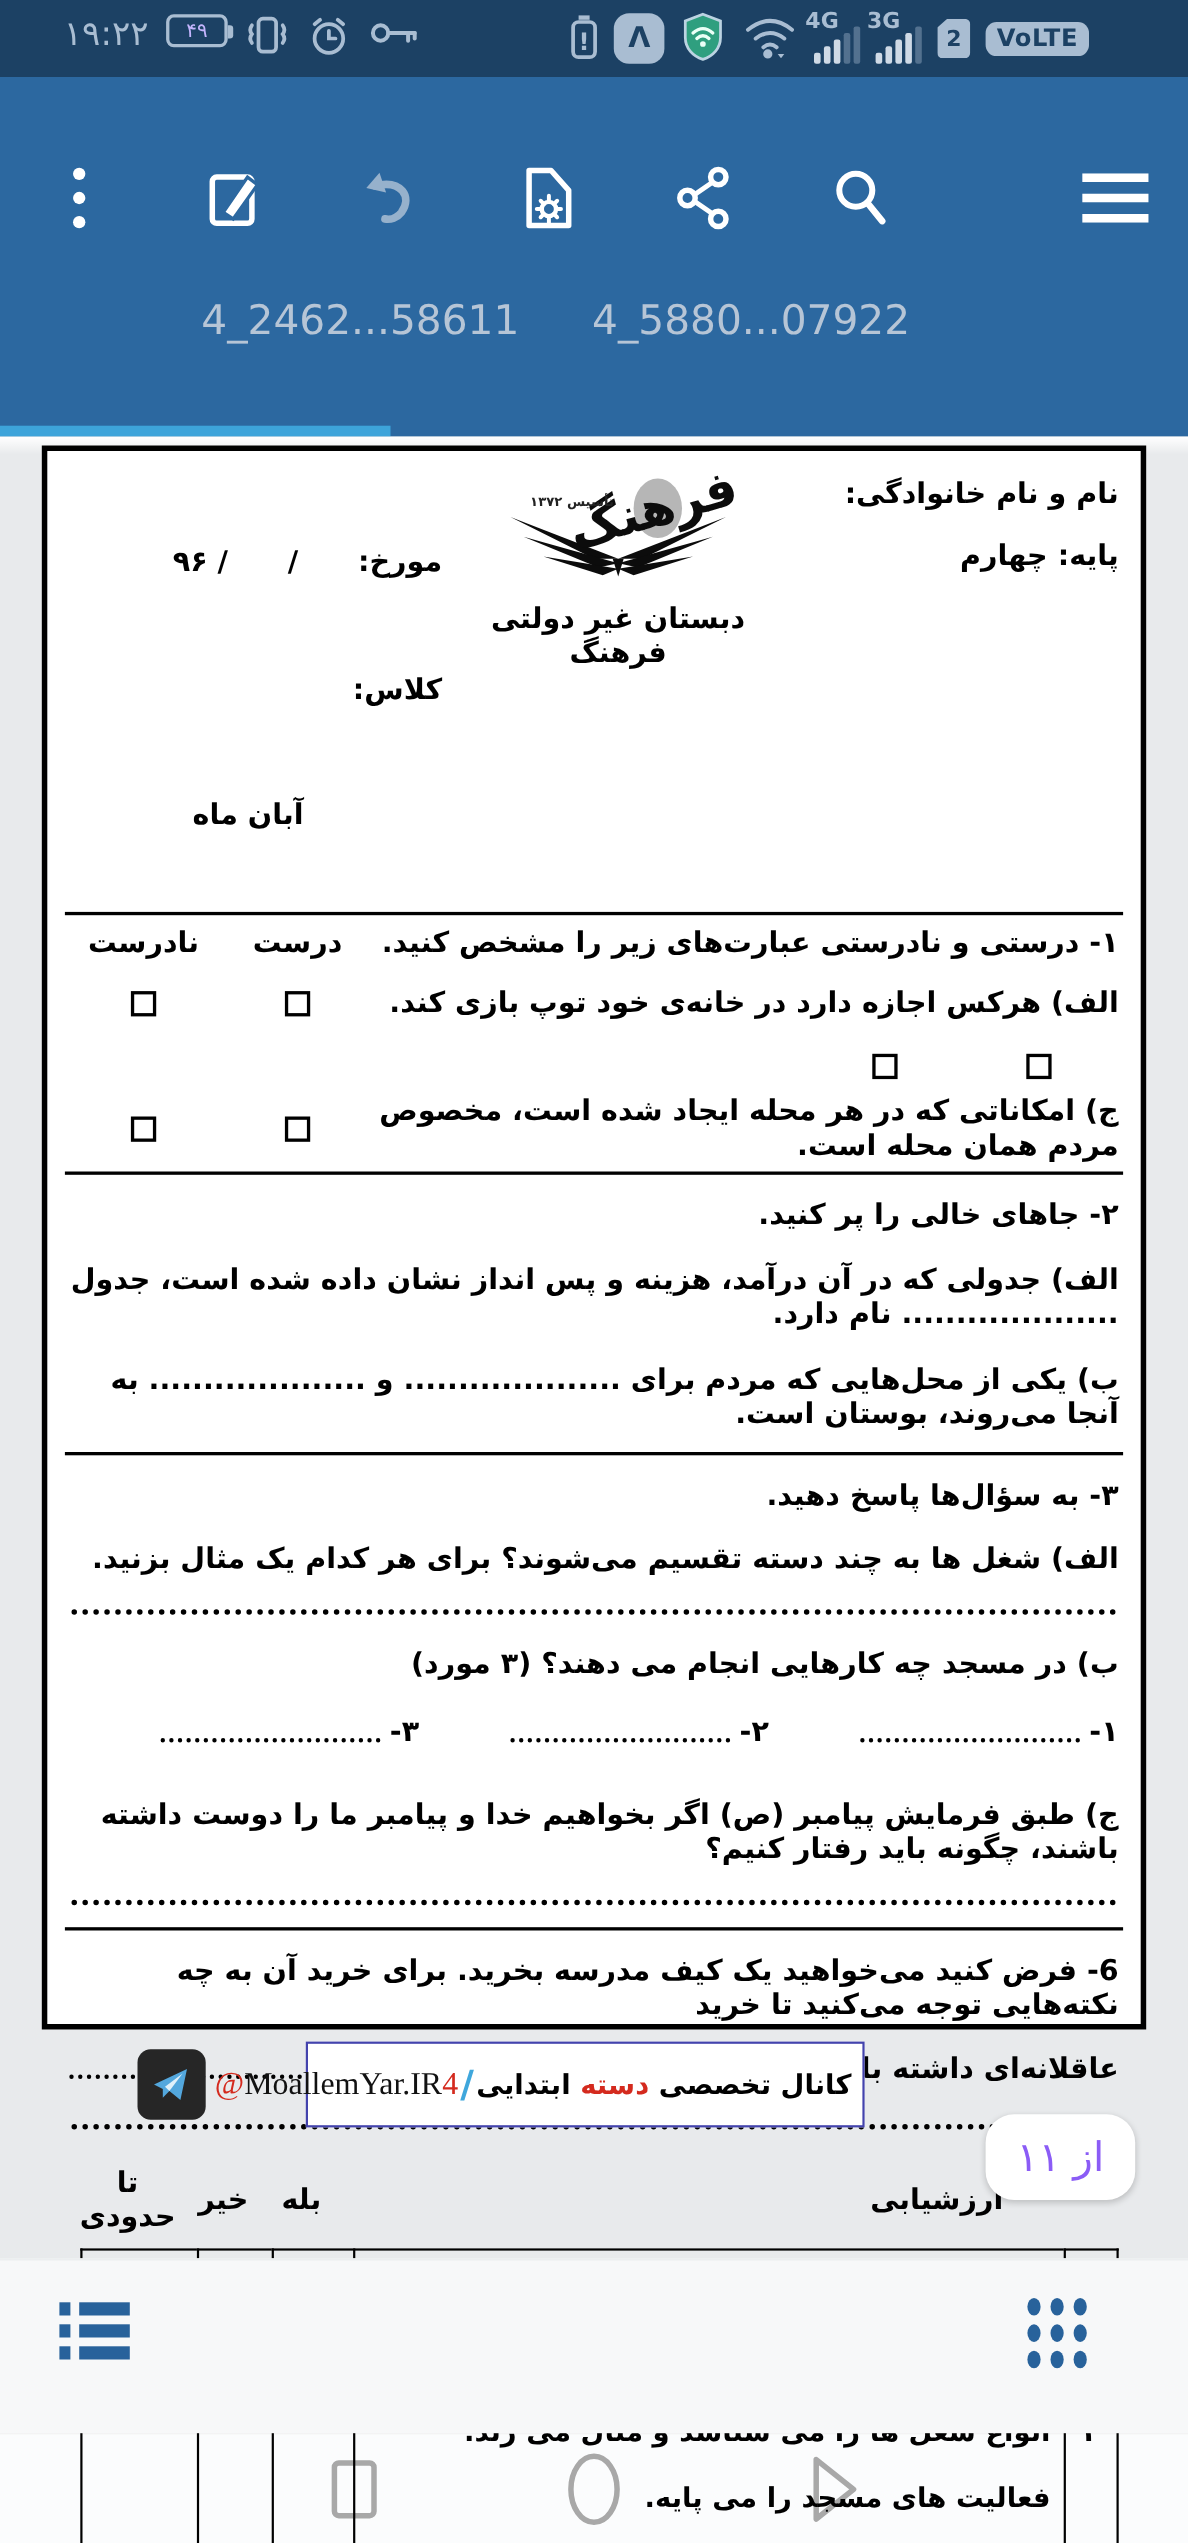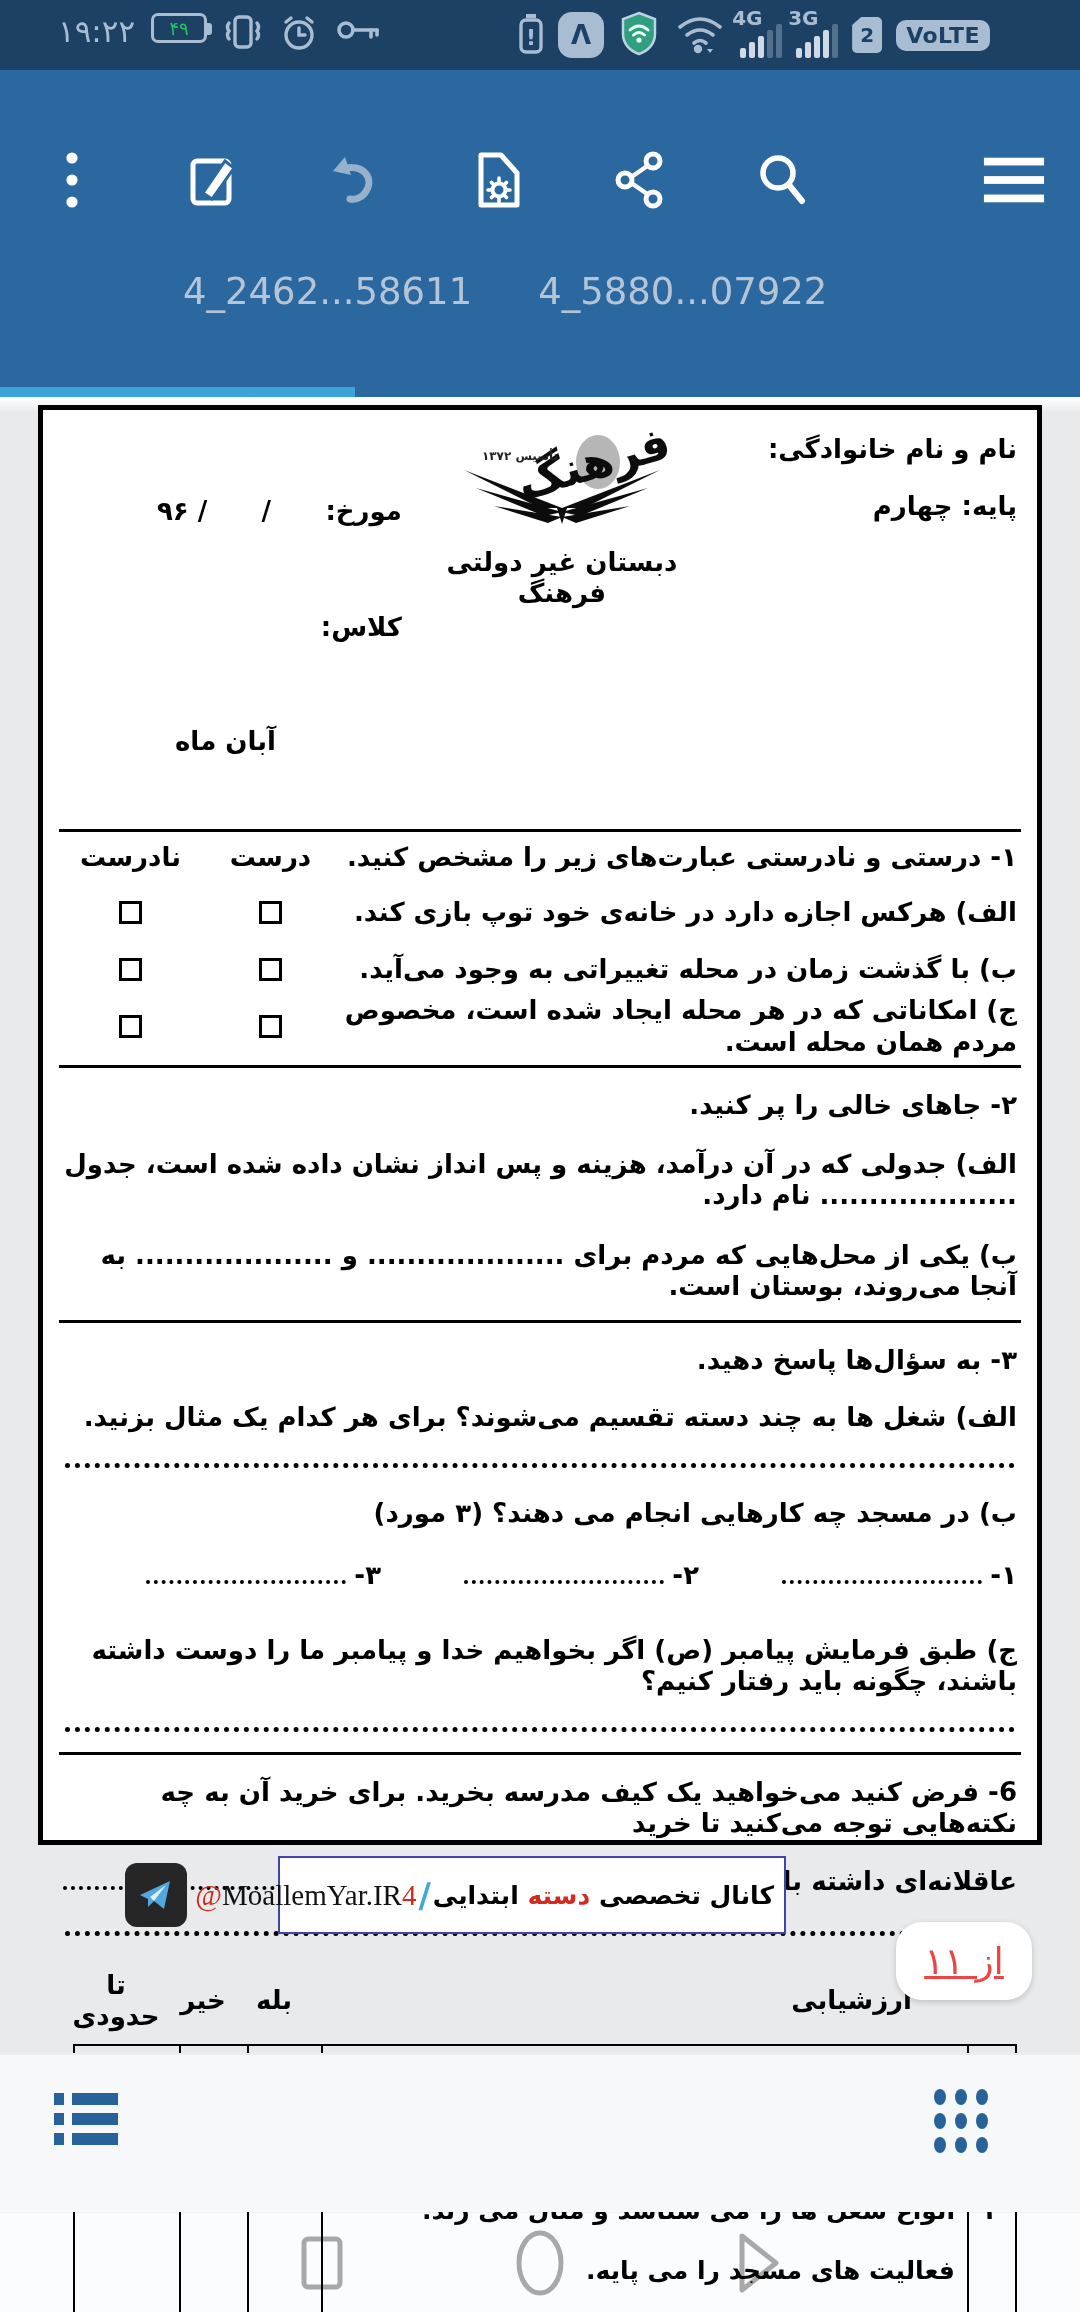--- a/index.html
+++ b/index.html
@@ -9,21 +9,21 @@
 
   
   .status-bar { height:70px; background:#1c4164; display:flex; align-items:center;
     color:#a9bdd2; padding:0 18px 0 58px; direction:ltr; }
   .status-left { display:flex; gap:16px; }
   .status-time { font-size:31px; letter-spacing:1px; }
   .batt { position:relative; width:56px; height:30px; border:3px solid #a9bdd2; border-radius:7px;
     display:flex; align-items:center; justify-content:center; }
   .batt::after { content:""; position:absolute; right:-8px; top:7px; width:5px; height:12px;
     background:#a9bdd2; border-radius:0 3px 3px 0; }
-  .batt-val { font-size:18px; color:#22c55e; }
+  .batt-val { font-size:18px; color:#c4b5fd; }
   .status-right { margin-left:auto; display:flex; align-items:center; gap:14px; padding-right:72px; }
   .sig { display:flex; align-items:flex-end; gap:3px; position:relative; padding-top:12px; }
   .sig .g { position:absolute; top:-6px; left:-8px; font-size:20px; font-weight:bold; color:#a9bdd2; }
   .sig i { display:block; width:6px; border-radius:2px; background:#cfdae6; }
   .sig i.dim { background:#53718f; }
   .badge-volte { background:#a9bdd2; color:#1c4164; font-weight:bold; font-size:22px;
     padding:3px 10px; border-radius:10px; letter-spacing:0.5px; }
   .sim2 { width:30px; height:36px; background:#a9bdd2; color:#1c4164; font-weight:bold; font-size:20px;
     border-radius:5px; clip-path:polygon(30% 0,100% 0,100% 100%,0 100%,0 22%);
     display:flex; align-items:center; justify-content:center; }
@@ -96,21 +96,21 @@
     border:2px solid #4343ad; display:flex; direction:rtl; align-items:center; padding:0 10px 0 6px; }
   .banner .fa { font-size:25px; font-weight:bold; white-space:nowrap; }
   .banner .red { color:#d42a1e; }
   .banner .bluemark { color:#3fa7dc; font-size:34px; font-weight:bold; margin:0 2px; }
   .banner .handle { direction:ltr; font-family:"Liberation Serif", serif; font-size:29px; color:#111; white-space:nowrap; }
   .tg-box { width:62px; height:64px; background:#262626; border-radius:12px; margin-right:8px;
     display:flex; align-items:center; justify-content:center; flex:0 0 auto; }
 
   .page-pill { position:absolute; top:1525px; right:48px; width:136px; height:78px; background:#fff;
     border-radius:26px; box-shadow:0 2px 6px rgba(0,0,0,0.18); display:flex; align-items:center;
-    justify-content:center; font-size:37px; color:#ef4444; direction:rtl;text-decoration:underline; }
+    justify-content:center; font-size:37px; color:#8b5cf6; direction:rtl; }
 
   
   .bottom-toolbar { height:159px; background:#f7f8f9; position:relative; border-top:2px solid #eceef0; }
   .list-icon { position:absolute; left:54px; top:38px; display:flex; flex-direction:column; gap:8px; }
   .list-icon .row { display:flex; align-items:center; gap:8px; }
   .list-icon .bullet { width:10px; height:12px; background:#28629b; }
   .list-icon .bar { width:46px; height:12px; background:#28629b; }
   .grid-icon { position:absolute; right:92px; top:34px; display:grid;
     grid-template-columns:repeat(3,12px); grid-auto-rows:17px; column-gap:9px; row-gap:7px; }
   .grid-icon i { width:12px; height:16px; border-radius:50%; background:#28629b; }
@@ -317,21 +317,20 @@
         <div class="q1-row">
           <span class="txt">الف) هرکس اجازه دارد در خانه‌ی خود توپ بازی کند.</span>
           <span class="cell-correct">
               <span class="cbx"></span>
             </span>
           <span class="cell-incorrect">
               <span class="cbx"></span>
             </span>
         </div>
         <div class="q1-row">
-          <span class="txt">ب) با گذشت زمان در محله تغییراتی به وجود می‌آید.</span>
           <span class="cell-correct">
               <span class="cbx"></span>
             </span>
           <span class="cell-incorrect">
               <span class="cbx"></span>
             </span>
         </div>
         <div class="q1-row">
           <span class="txt">ج) امکاناتی که در هر محله ایجاد شده است، مخصوص مردم همان محله است.</span>
           <span class="cell-correct">

